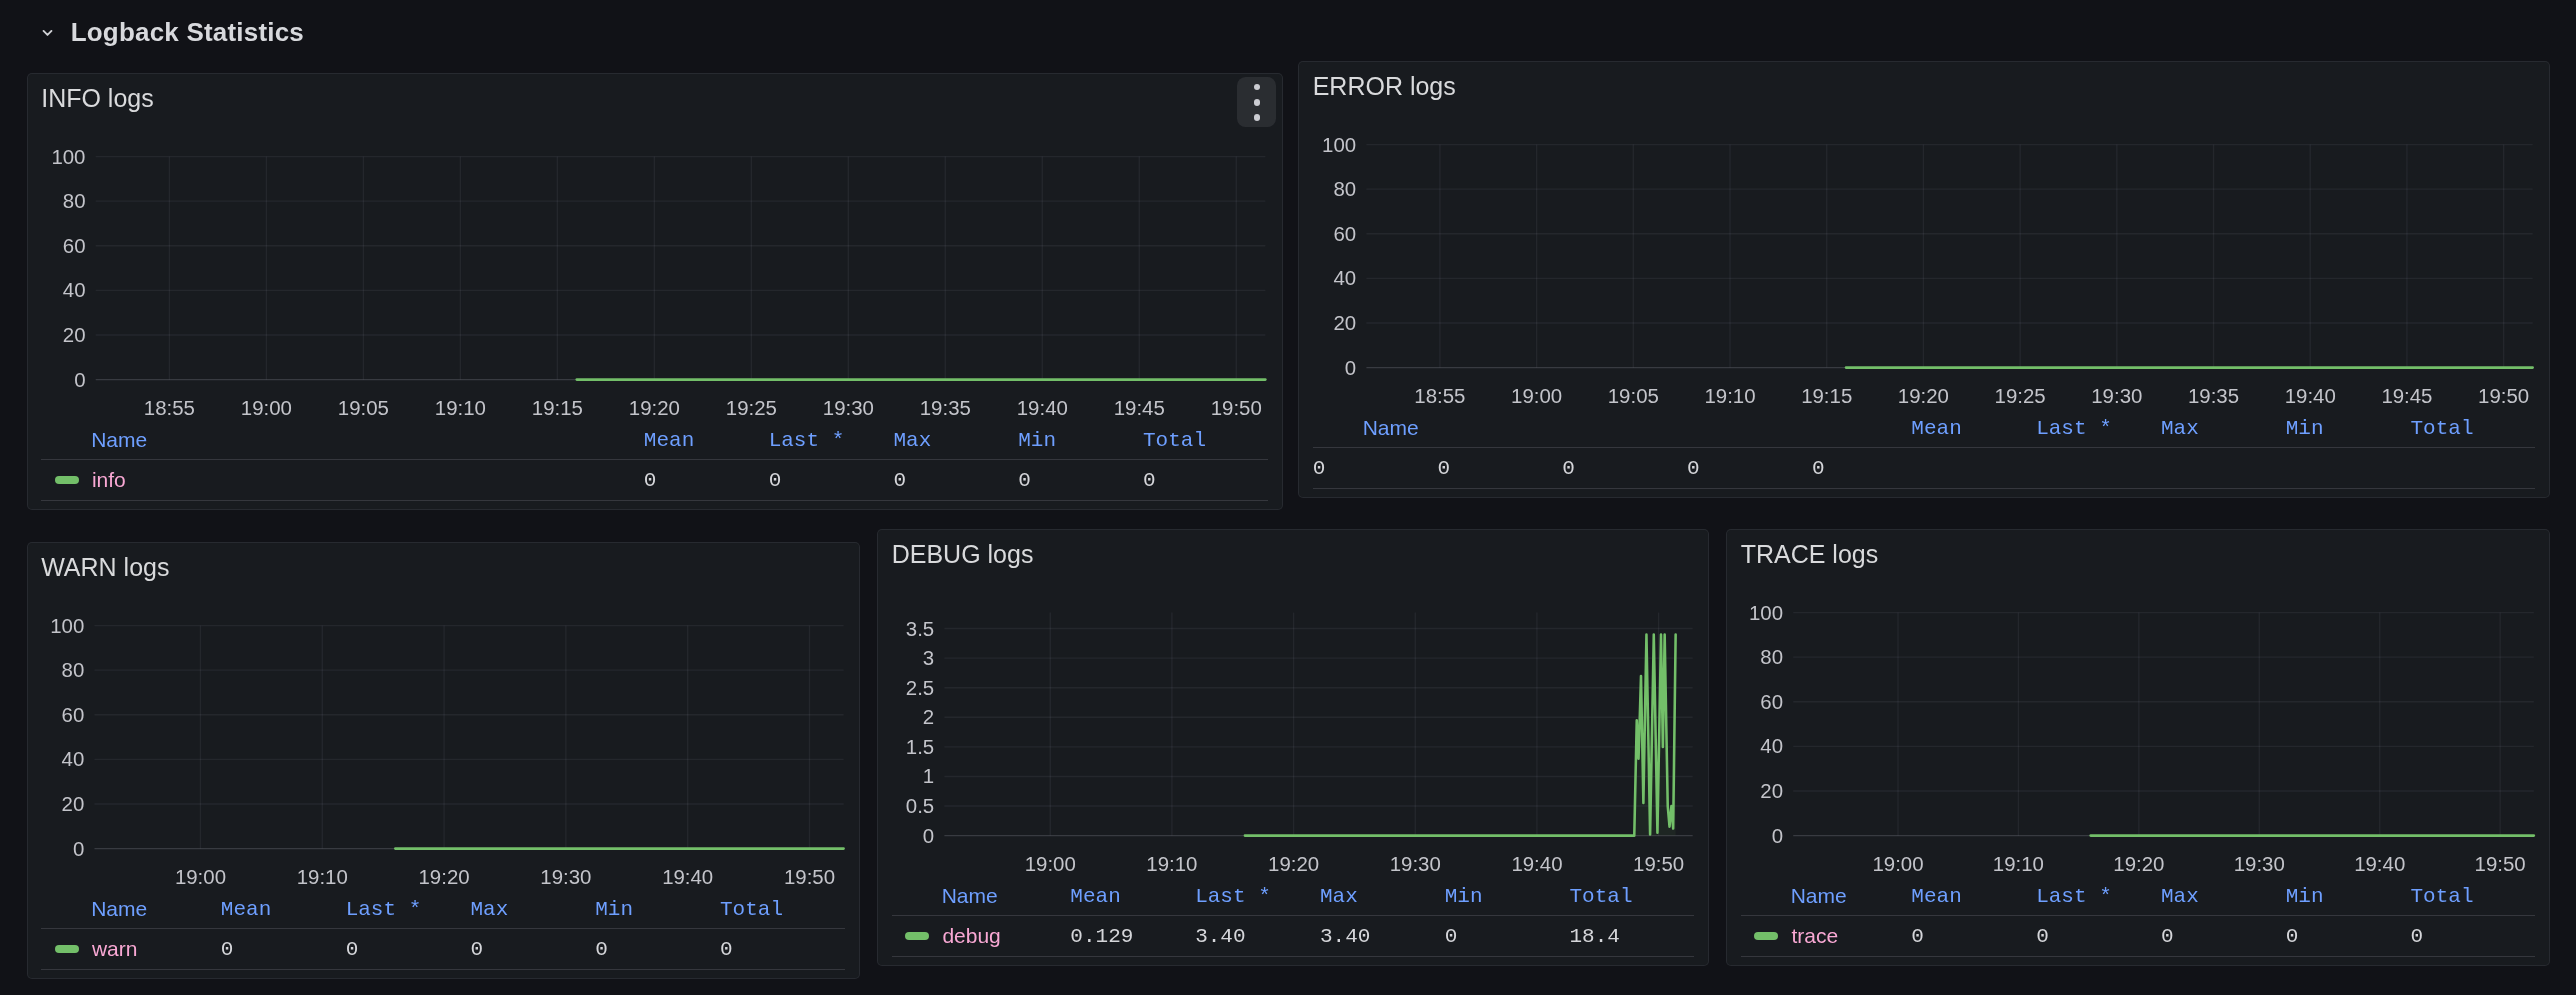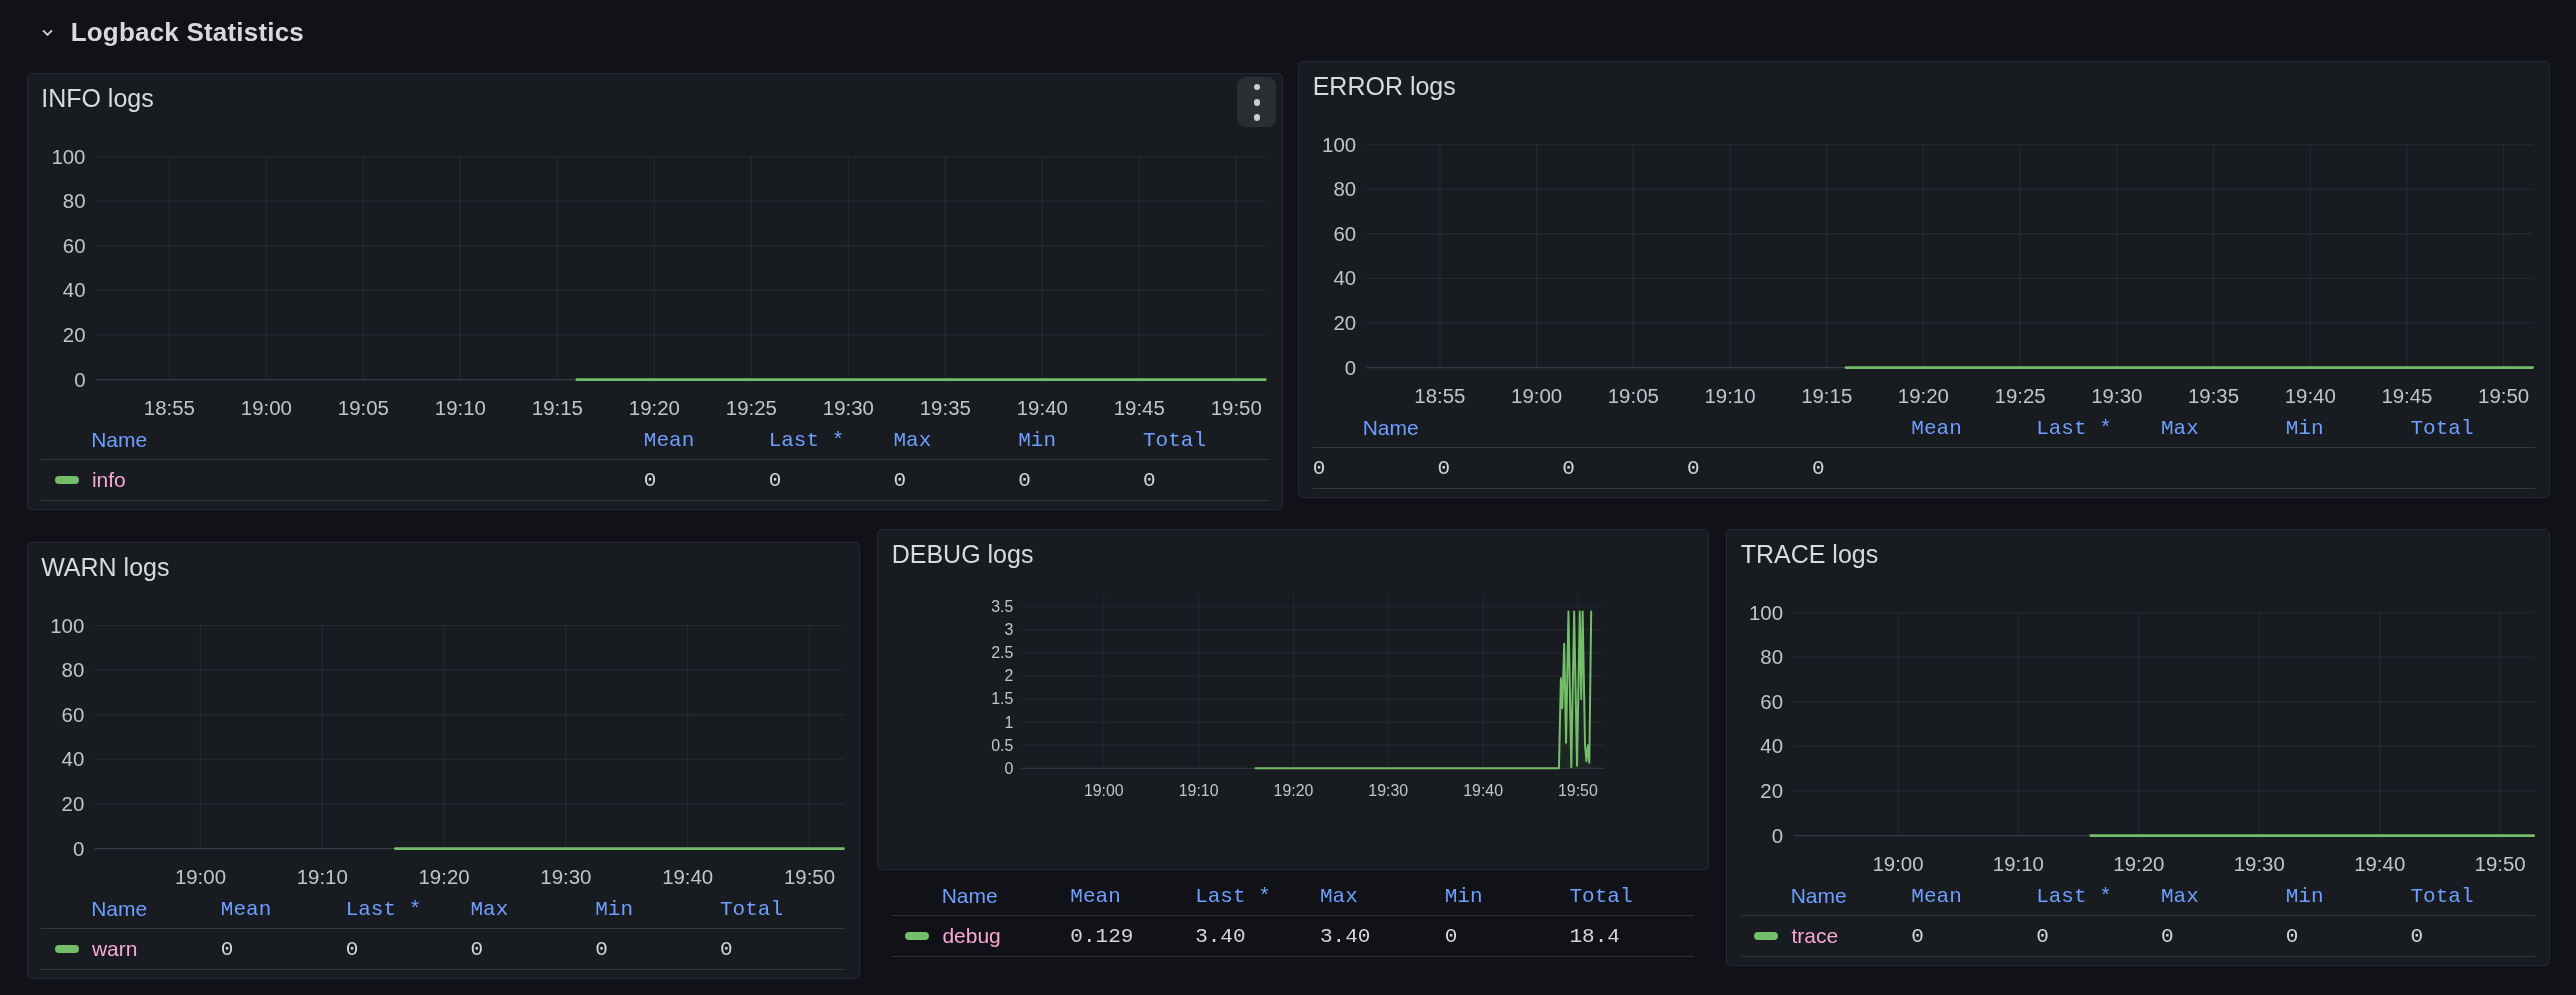--- a/index.html
+++ b/index.html
@@ -5,21 +5,21 @@
   html,body{margin:0;padding:0;background:#111217;width:2576px;height:996px;overflow:hidden;
     font-family:"Liberation Sans", sans-serif;-webkit-font-smoothing:antialiased;}
   .dash{position:relative;width:2576px;height:996px;}
   .row-header{position:absolute;left:38px;top:17px;display:flex;align-items:center;gap:13.7px;cursor:pointer;}
   .row-title{font-size:26px;font-weight:600;color:#d8d9dd;letter-spacing:0.2px;}
   .chev{display:flex;align-items:center;}
   .panel{position:absolute;background:#181b1f;border:0.9px solid rgba(204,204,220,0.09);border-radius:5.1px;box-sizing:border-box;}
   .p-info {left:26.5px;  top:73px;  width:1256px;height:437px;}
   .p-error{left:1298px;top:61px;  width:1252px;height:437px;}
   .p-warn {left:26.5px;  top:529px; width:833px; height:437px;margin-top:13px;}
-  .p-debug{left:877px;top:529px; width:832px; height:341px;}
+  .p-debug{left:877px;top:529px; width:832px; height:437px;}
   .p-trace{left:1726px;top:529px; width:824px; height:437px;}
   .panel-title{position:absolute;left:13.7px;top:10.3px;margin:0;font-size:25px;font-weight:500;color:#d9dadc;z-index:2;}
   .panel-menu{position:absolute;top:3.4px;right:5.1px;width:39px;height:50px;border-radius:8.6px;
     background:rgba(204,204,220,0.10);border:none;display:flex;align-items:center;justify-content:center;cursor:pointer;z-index:3;}
   .kebab-icon{display:flex;flex-direction:column;gap:8.6px;}
   .kebab-icon i{width:6.8px;height:6.8px;border-radius:50%;background:#cbccd2;}
   .chart-svg{position:absolute;left:0;top:0;width:100%;height:100%;display:block;}
   .legend{position:absolute;left:13.7px;right:13.7px;top:347px;font-size:21px;color:#d2d3d8;z-index:2;}
   .legend-head{display:flex;align-items:center;height:38px;border-bottom:0.9px solid rgba(204,204,220,0.16);}
   .legend-row{display:flex;align-items:center;height:40px;border-bottom:0.9px solid rgba(204,204,220,0.16);}

